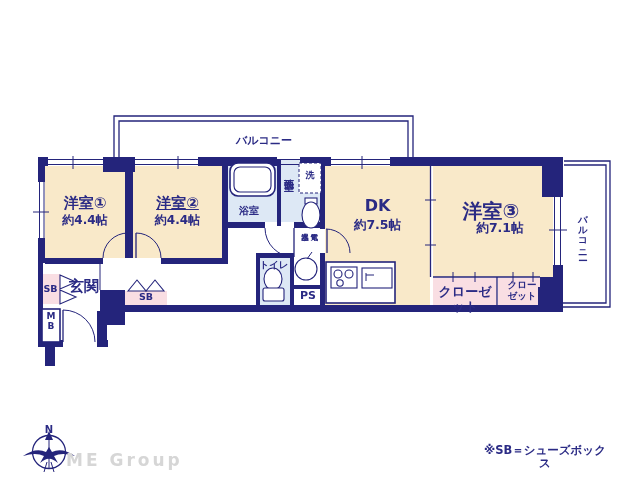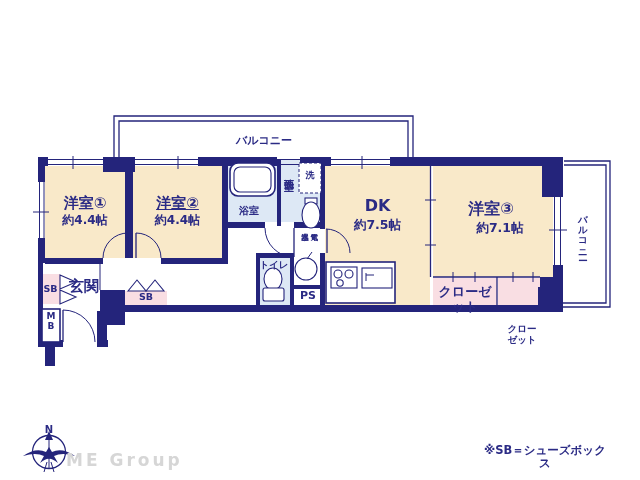--- a/index.html
+++ b/index.html
@@ -204,42 +204,42 @@
 
   <div class="lbl" style="left:45px;top:195px;width:80px;font-size:15px;">洋室①</div>
   <div class="lbl" style="left:45px;top:214px;width:80px;font-size:12px;">約4.4帖</div>
 
   <div class="lbl" style="left:133px;top:195px;width:89px;font-size:15px;text-decoration:underline;">洋室②</div>
   <div class="lbl" style="left:133px;top:214px;width:89px;font-size:12px;">約4.4帖</div>
 
   <div class="lbl" style="left:325px;top:197px;width:105px;font-size:16px;">DK</div>
   <div class="lbl" style="left:325px;top:218px;width:105px;font-size:12.5px;">約7.5帖</div>
 
-  <div class="lbl" style="left:433px;top:200px;width:116px;font-size:16px;">洋室③</div>
+  <div class="lbl" style="left:433px;top:200px;width:116px;font-size:20px;">洋室③</div>
   <div class="lbl" style="left:433px;top:221px;width:122px;font-size:12.5px;padding-left:6px;">約7.1帖</div>
 
   <div class="lbl" style="left:214px;top:135px;width:100px;font-size:11px;font-weight:600;">バルコニー</div>
   <div class="lbl vert" style="left:577px;top:208px;font-size:9.5px;font-weight:600;">バルコニー</div>
 
   <div class="lbl" style="left:229px;top:205px;width:40px;font-size:10px;font-weight:600;">浴室</div>
   <div class="lbl vert" style="left:283px;top:171px;font-size:10px;font-weight:600;">洗面室</div>
   <div class="lbl" style="left:302px;top:170px;width:16px;font-size:9px;font-weight:600;">洗</div>
   <div class="lbl vcols" style="left:300px;top:227px;font-size:7.5px;font-weight:600;">電気
 温水器</div>
   <div class="lbl" style="left:258px;top:260px;width:32px;font-size:9.5px;font-weight:600;">トイレ</div>
   <div class="lbl" style="left:294px;top:290px;width:28px;font-size:11px;">PS</div>
 
   <div class="lbl" style="left:66px;top:278px;width:36px;font-size:15px;font-weight:600;">玄関</div>
   <div class="lbl" style="left:41px;top:284px;width:19px;font-size:9.5px;">SB</div>
   <div class="lbl" style="left:126px;top:292px;width:40px;font-size:9.5px;">SB</div>
   <div class="lbl" style="left:43px;top:312px;width:16px;font-size:9px;line-height:1.1;">M
 B</div>
 
   <div class="lbl" style="left:433px;top:285px;width:64px;font-size:13px;font-weight:600;">クローゼット</div>
-  <div class="lbl" style="left:498px;top:280px;width:48px;font-size:9.5px;font-weight:600;margin-top:44px;">クロー
+  <div class="lbl" style="left:498px;top:280px;width:48px;font-size:9.5px;font-weight:600;">クロー
 ゼット</div>
 
   <div class="lbl" style="left:480px;top:444px;width:130px;font-size:11.5px;text-align:center;font-weight:600;">※SB＝シューズボックス</div>
 
   <div class="lbl" style="left:43px;top:424px;width:12px;font-size:10px;">N</div>
   <div class="watermark" style="left:66px;top:450px;">ME Group</div>
 
 </div>
 
 </body></html>

